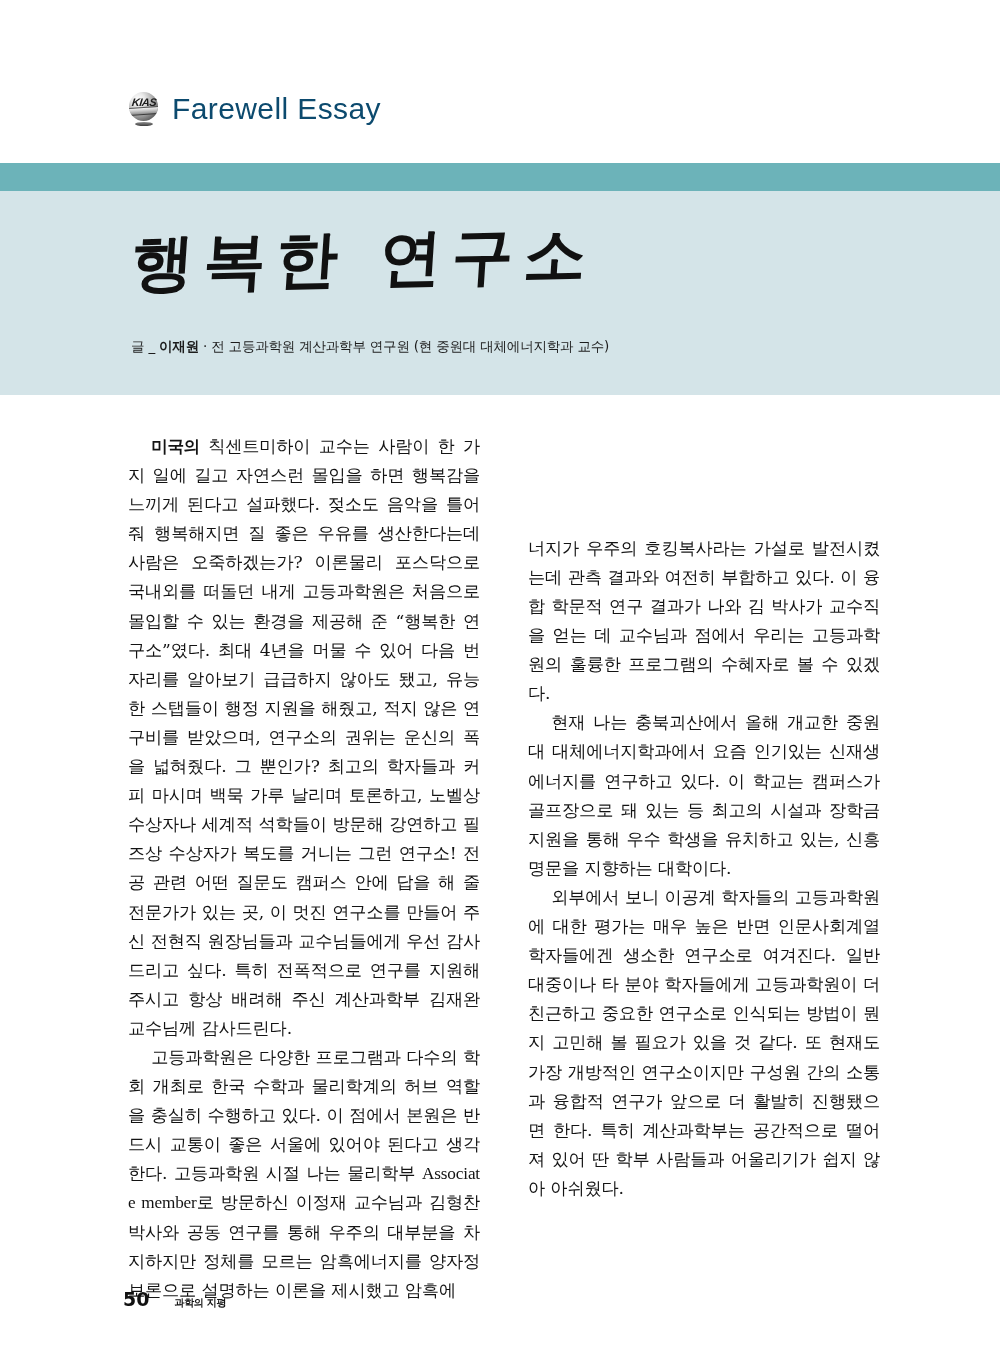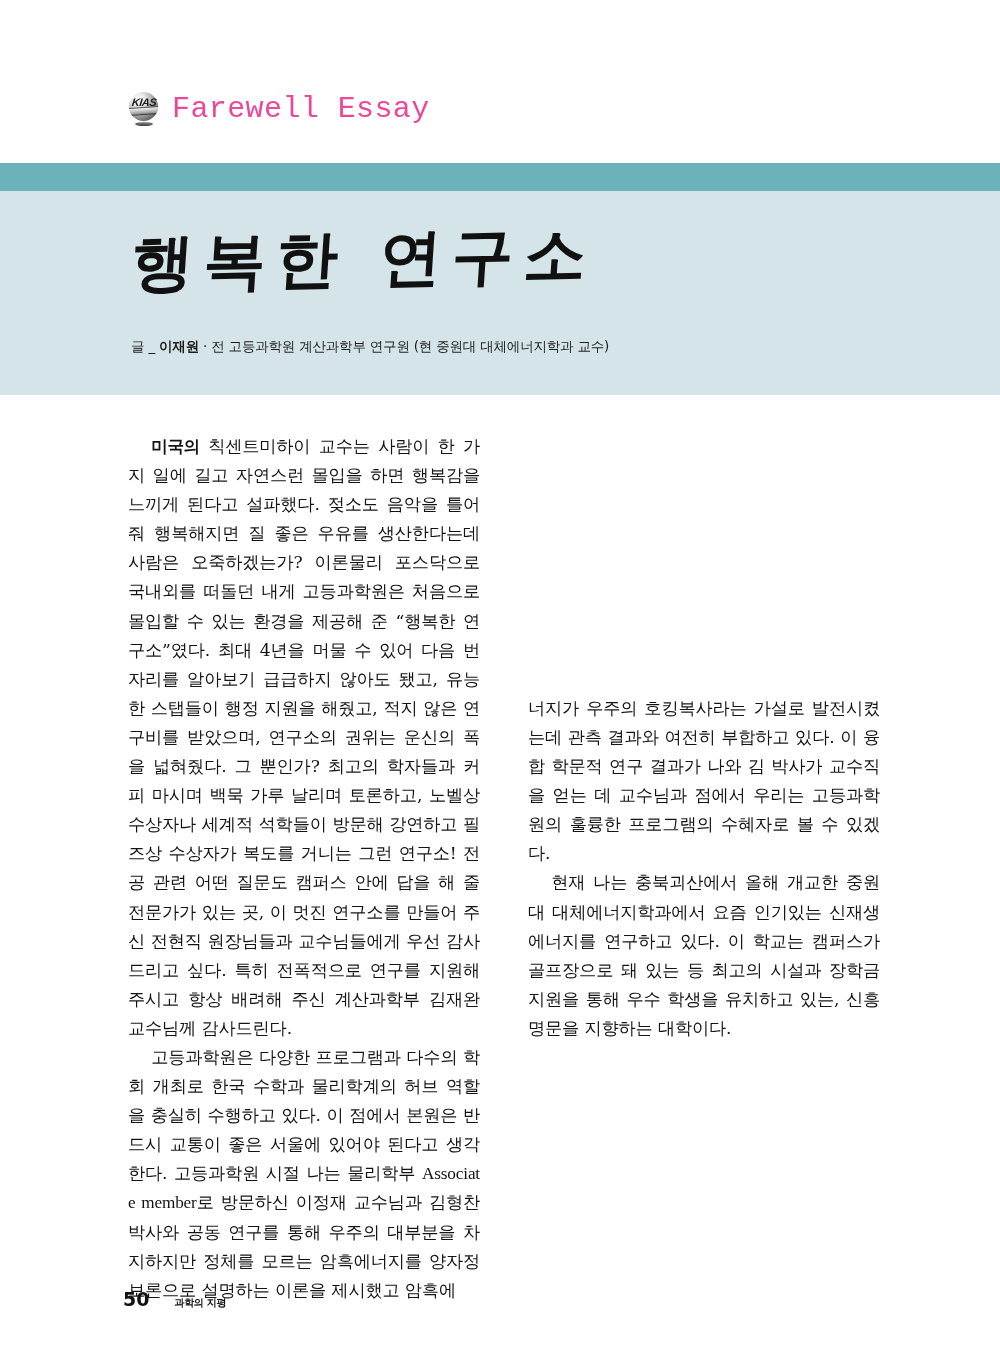--- a/index.html
+++ b/index.html
@@ -69,24 +69,24 @@
   .kias-logo .base {
     position: absolute;
     left: 7px;
     bottom: 0px;
     width: 18px;
     height: 4px;
     border-radius: 50%;
     background: linear-gradient(180deg, #8f8f8f, #3d3d3d);
   }
   .masthead-title {
-    font-family: Liberation Mono, monospace;
+    font-family: Liberation Sans, sans-serif;
     font-size: 30px;
     letter-spacing: 0.4px;
-    color: #ec4899;
+    color: #0c4a6e;
     line-height: 1;
   }
 
   
   .banner-dark {
     position: absolute;
     left: 0;
     top: 163px;
     width: 1000px;
     height: 28px;
@@ -204,19 +204,20 @@
 </div>
 
 <div class="columns">
   <div class="col">
     <p class="indent"><span class="lead">미국의</span><span> 칙센트미하이 교수는 사람이 한 가지 일에 길고 자연스런 몰입을 하면 행복감을 느끼게 된다고 설파했다. 젖소도 음악을 틀어줘 행복해지면 질 좋은 우유를 생산한다는데 사람은 오죽하겠는가? 이론물리 포스닥으로 국내외를 떠돌던 내게 고등과학원은 처음으로 몰입할 수 있는 환경을 제공해 준 “행복한 연구소”였다. 최대 4년을 머물 수 있어 다음 번 자리를 알아보기 급급하지 않아도 됐고, 유능한 스탭들이 행정 지원을 해줬고, 적지 않은 연구비를 받았으며, 연구소의 권위는 운신의 폭을 넓혀줬다. 그 뿐인가? 최고의 학자들과 커피 마시며 백묵 가루 날리며 토론하고, 노벨상 수상자나 세계적 석학들이 방문해 강연하고 필즈상 수상자가 복도를 거니는 그런 연구소! 전공 관련 어떤 질문도 캠퍼스 안에 답을 해 줄 전문가가 있는 곳, 이 멋진 연구소를 만들어 주신 전현직 원장님들과 교수님들에게 우선 감사드리고 싶다. 특히 전폭적으로 연구를 지원해 주시고 항상 배려해 주신 계산과학부 김재완 교수님께 감사드린다.</span></p>
     <p class="indent"><span>고등과학원은 다양한 프로그램과 다수의 학회 개최로 한국 수학과 물리학계의 허브 역할을 충실히 수행하고 있다. 이 점에서 본원은 반드시 교통이 좋은 서울에 있어야 된다고 생각한다. 고등과학원 시절 나는 물리학부 </span><span class="latin">Associate member</span><span>로 방문하신 이정재 교수님과 김형찬 박사와 공동 연구를 통해 우주의 대부분을 차지하지만 정체를 모르는 암흑에너지를 양자정보론으로 설명하는 이론을 제시했고 암흑에</span></p>
   </div>
   <div class="col">
     <p>너지가 우주의 호킹복사라는 가설로 발전시켰는데 관측 결과와 여전히 부합하고 있다. 이 융합 학문적 연구 결과가 나와 김 박사가 교수직을 얻는 데 교수님과 점에서 우리는 고등과학원의 훌륭한 프로그램의 수혜자로 볼 수 있겠다.</p>
     <p class="indent">현재 나는 충북괴산에서 올해 개교한 중원대 대체에너지학과에서 요즘 인기있는 신재생에너지를 연구하고 있다. 이 학교는 캠퍼스가 골프장으로 돼 있는 등 최고의 시설과 장학금 지원을 통해 우수 학생을 유치하고 있는, 신흥 명문을 지향하는 대학이다.</p>
+    <p class="indent">외부에서 보니 이공계 학자들의 고등과학원에 대한 평가는 매우 높은 반면 인문사회계열 학자들에겐 생소한 연구소로 여겨진다. 일반 대중이나 타 분야 학자들에게 고등과학원이 더 친근하고 중요한 연구소로 인식되는 방법이 뭔지 고민해 볼 필요가 있을 것 같다. 또 현재도 가장 개방적인 연구소이지만 구성원 간의 소통과 융합적 연구가 앞으로 더 활발히 진행됐으면 한다. 특히 계산과학부는 공간적으로 떨어져 있어 딴 학부 사람들과 어울리기가 쉽지 않아 아쉬웠다.</p>
   </div>
 </div>
 
 <div class="footer">
   <span class="page-num">50</span>
   <span class="mag-name">과학의 지평</span>
 </div>
 
 </body></html>

